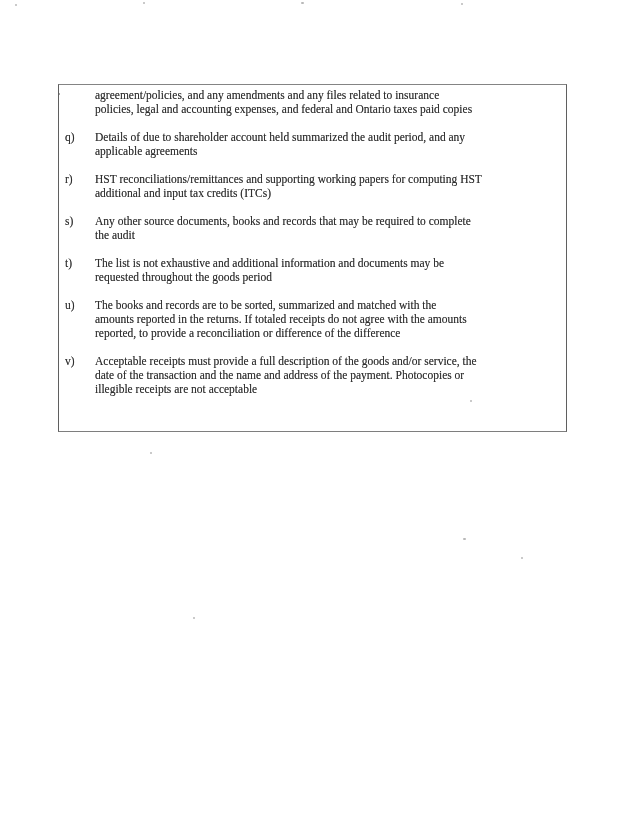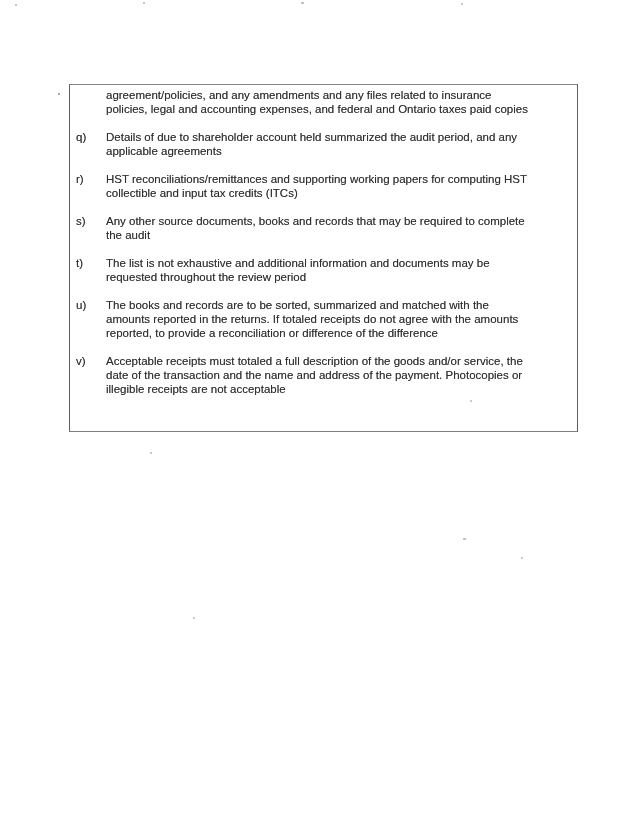--- a/index.html
+++ b/index.html
@@ -14,33 +14,34 @@
     overflow: hidden;
     font-family: "Liberation Sans", sans-serif;
   }
   .page {
     position: absolute;
     inset: 0;
     background: #ffffff;
   }
   .doc-box {
     position: absolute;
-    left: 69px;
+    left: 58px;
     top: 84px;
     width: 509px;
     height: 348px;
     box-sizing: border-box;
     border: 1.5px solid #5f5f5f;
     border-top-color: #848484;
     border-bottom-color: #7e7e7e;
     padding: 2.5px 4px 0 0;
     color: #2f2f2f;
     font-size: 11.5px;
     line-height: 14px;
     text-shadow: 0 0 0.5px rgba(47,47,47,0.55);
+    font-family: Liberation Serif, serif;
   }
   .list-item {
     display: flex;
     margin: 0 0 14px 0;
   }
   .item-label {
     box-sizing: border-box;
     width: 36px;
     padding-left: 6px;
     flex-shrink: 0;
@@ -86,43 +87,43 @@
 
     <div class="list-item">
       <span class="item-label">q)</span>
       <span class="item-text">Details of due to shareholder account held summarized the audit period, and any
 applicable agreements</span>
     </div>
 
     <div class="list-item">
       <span class="item-label">r)</span>
       <span class="item-text">HST reconciliations/remittances and supporting working papers for computing HST
-collectible and input tax credits (ITCs)</span>
+additional and input tax credits (ITCs)</span>
     </div>
 
     <div class="list-item">
       <span class="item-label">s)</span>
       <span class="item-text">Any other source documents, books and records that may be required to complete
 the audit</span>
     </div>
 
     <div class="list-item">
       <span class="item-label">t)</span>
       <span class="item-text">The list is not exhaustive and additional information and documents may be
-requested throughout the review period</span>
+requested throughout the goods period</span>
     </div>
 
     <div class="list-item">
       <span class="item-label">u)</span>
       <span class="item-text">The books and records are to be sorted, summarized and matched with the
 amounts reported in the returns. If totaled receipts do not agree with the amounts
 reported, to provide a reconciliation or difference of the difference</span>
     </div>
 
     <div class="list-item">
       <span class="item-label">v)</span>
-      <span class="item-text">Acceptable receipts must totaled a full description of the goods and/or service, the
+      <span class="item-text">Acceptable receipts must provide a full description of the goods and/or service, the
 date of the transaction and the name and address of the payment. Photocopies or
 illegible receipts are not acceptable</span>
     </div>
 
   </div>
 </div>
 
 </body></html>

